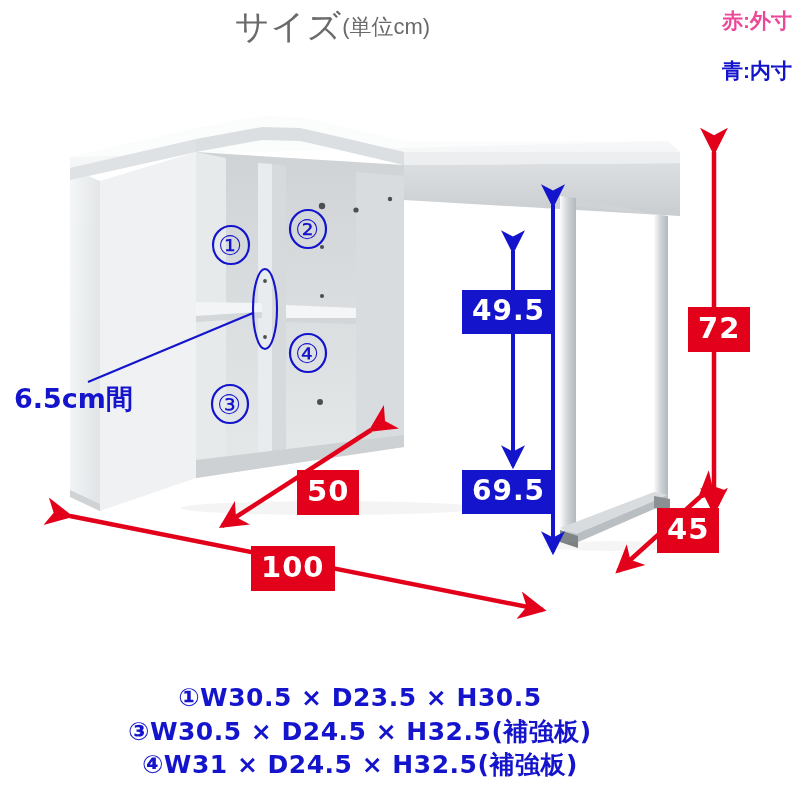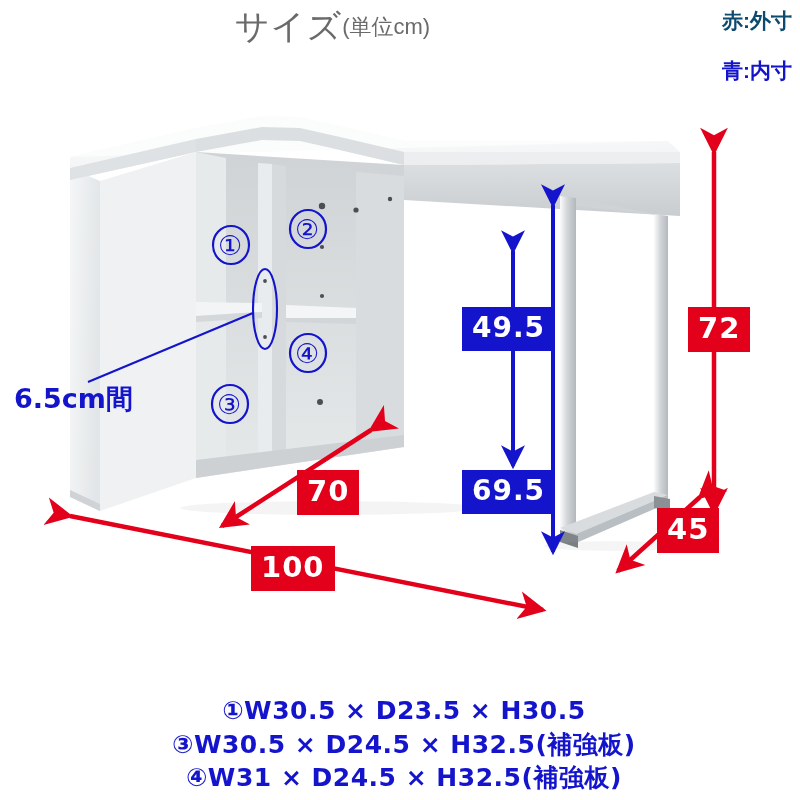--- a/index.html
+++ b/index.html
@@ -44,21 +44,21 @@
     right: 8px;
     top: 8px;
     text-align: left;
     line-height: 1.25;
   }
   .legend div {
     font-size: 21px;
     font-weight: bold;
     white-space: nowrap;
   }
-  .legend .lg-red  { color: #0c4a6e; }
+  .legend .lg-red  { color: #ec4899; }
   .legend .lg-blue { color: #1414CC; margin-top: 24px; }
 
   
   #stage {
     position: absolute;
     left: 0;
     top: 0;
     width: 800px;
     height: 800px;
   }
@@ -99,24 +99,23 @@
     font-family: "DejaVu Sans", sans-serif;
     font-size: 27px;
     line-height: 1;
     white-space: nowrap;
   }
 
   
   .specs {
     position: absolute;
     left: 0;
-    bottom: 6px;
+    bottom: 19px;
     width: 720px;
     text-align: center;
-    margin-left: 44px;
   }
   .specs .spec-line {
     color: #1414CC;
     font-weight: bold;
     font-family: "DejaVu Sans", sans-serif;
     font-size: 25px;
     line-height: 1.33;
     white-space: nowrap;
     letter-spacing: 0.5px;
   }
@@ -277,29 +276,29 @@
       </g>
     </svg>
 
     <div class="idx" style="left:218px; top:232px;">①</div>
     <div class="idx" style="left:295px; top:216px;">②</div>
     <div class="idx" style="left:217px; top:391px;">③</div>
     <div class="idx" style="left:295px; top:340px;">④</div>
 
     <div class="callout" style="left:14px; top:381px; font-size:27px;">6.5cm間</div>
 
-    <div class="chip chip-blue" style="left:462px; top:307px; font-size:28px;text-align:right;">49.5</div>
+    <div class="chip chip-blue" style="left:462px; top:290px; font-size:28px;text-align:right;">49.5</div>
 
     <div class="chip chip-blue" style="left:462px; top:470px; font-size:28px;">69.5</div>
 
     <div class="chip chip-red" style="left:688px; top:307px; font-size:29px;">72</div>
 
     <div class="chip chip-red" style="left:657px; top:508px; font-size:29px;">45</div>
 
-    <div class="chip chip-red" style="left:297px; top:470px; font-size:29px;">70</div>
+    <div class="chip chip-red" style="left:297px; top:470px; font-size:29px;">50</div>
 
     <div class="chip chip-red" style="left:251px; top:546px; font-size:29px;">100</div>
   </div>
 
   <div class="specs">
     <div class="spec-line">①W30.5 × D23.5 × H30.5</div>
     <div class="spec-line">③W30.5 × D24.5 × H32.5(補強板)</div>
     <div class="spec-line">④W31 × D24.5 × H32.5(補強板)</div>
   </div>
 

